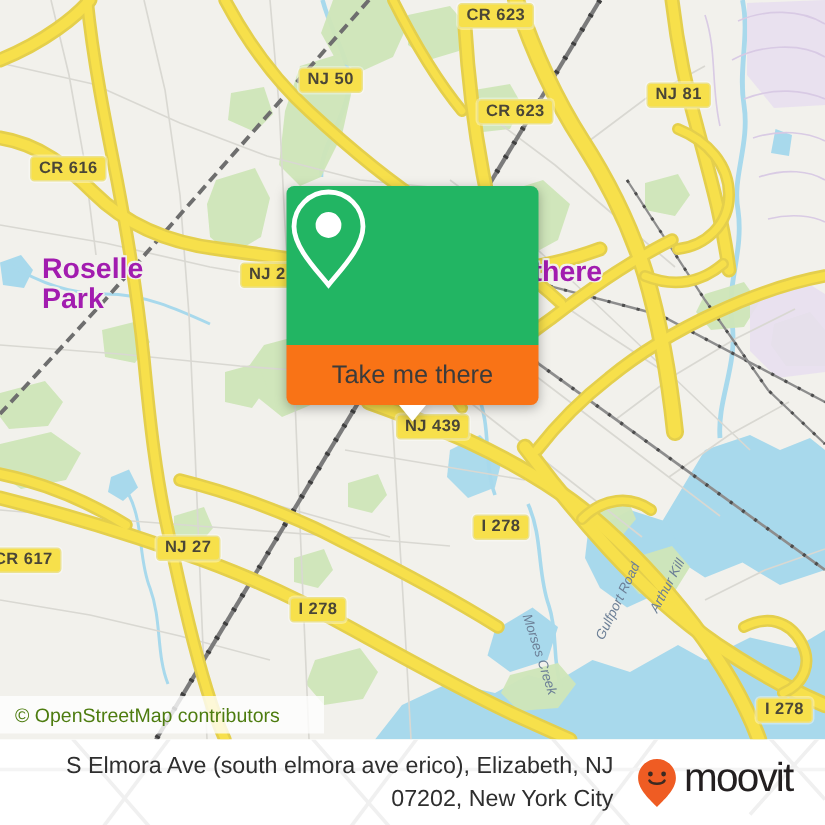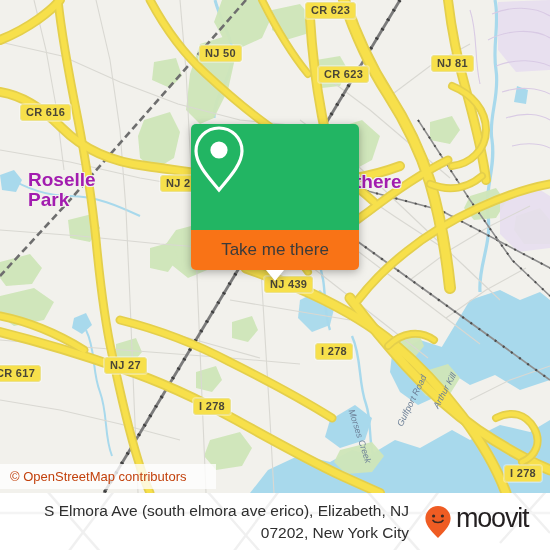--- a/index.html
+++ b/index.html
@@ -33,21 +33,21 @@
     padding:1px 5px 2px 5px;white-space:nowrap;line-height:12px;
     box-shadow:0 0 0 1px rgba(255,255,255,.35);
   }
 
   
   #attribution{
     position:absolute;left:0;top:464px;width:216px;height:25px;
     background:rgba(255,255,255,.78);
     display:flex;align-items:center;
   }
-  #attribution span{font-size:13px;color:#c2410c;padding-left:10px;}
+  #attribution span{font-size:13px;color:#4d7c0f;padding-left:10px;}
 
   
   #popup{
     position:absolute;left:191px;top:124px;width:168px;
     border-radius:5px;overflow:visible;
     filter:drop-shadow(0 2px 4px rgba(0,0,0,.30));
   }
   #popup-head{
     background:#22b563;height:106px;border-radius:5px 5px 0 0;
     display:flex;align-items:center;justify-content:center;

